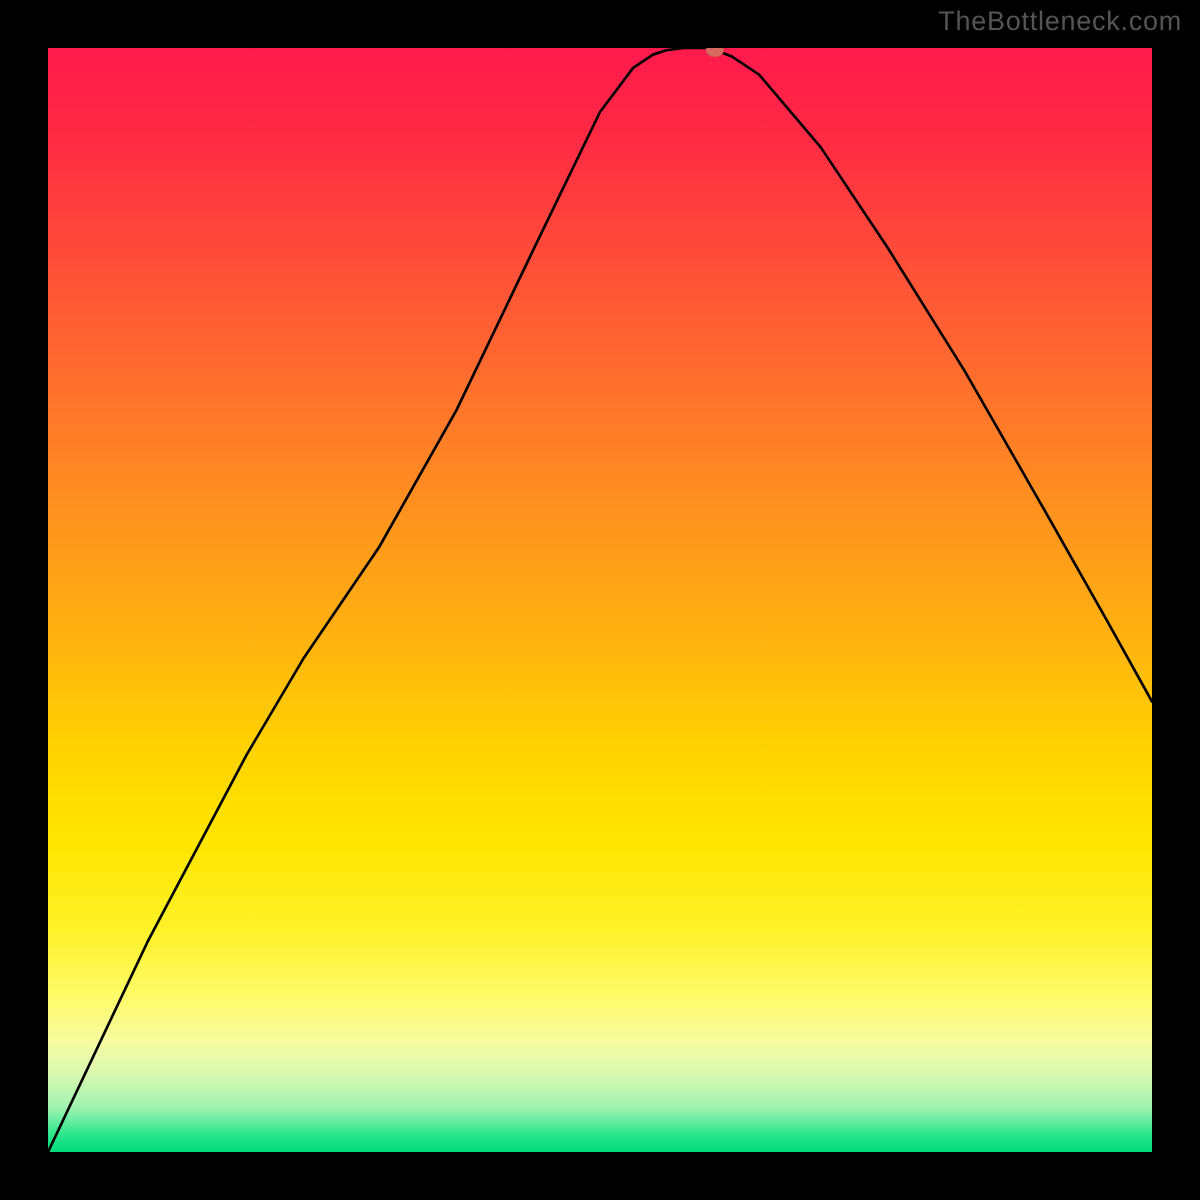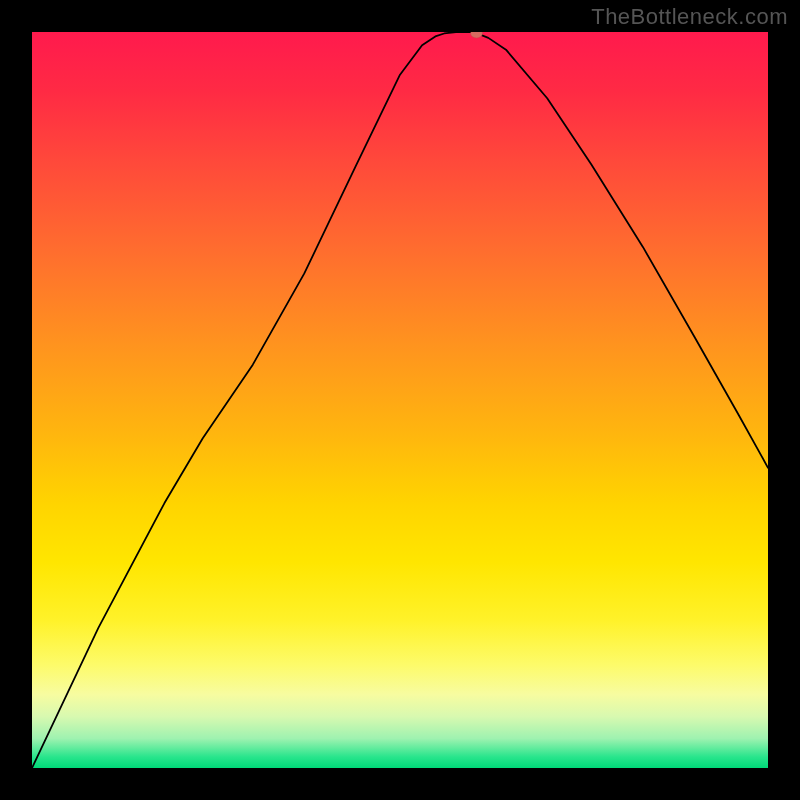--- a/index.html
+++ b/index.html
@@ -9,21 +9,21 @@
     background: #000;
     position: relative;
     overflow: hidden;
     font-family: Arial, Helvetica, sans-serif;
   }
   .watermark {
     position: absolute;
     top: 4px;
     right: 12px;
     color: #555;
-    font-size: 22px;
+    font-size: 18px;
     font-weight: 500;
     letter-spacing: 0.5px;
     user-select: none;
   }
   .plot-area {
     position: absolute;
     left: 32px;
     top: 32px;
     width: 736px;   
     height: 736px;

